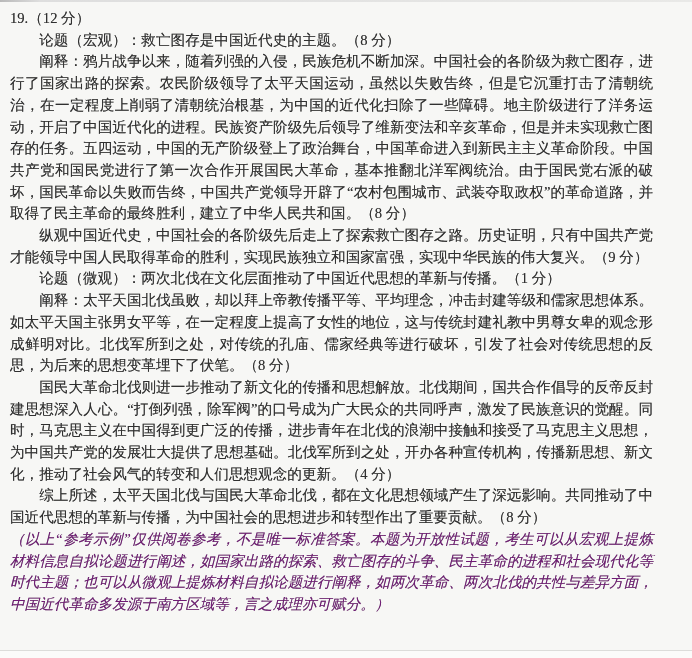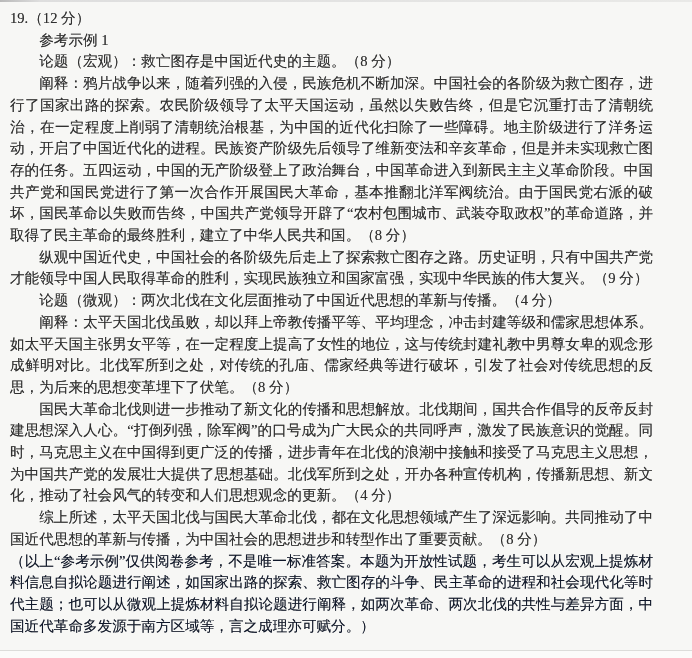--- a/index.html
+++ b/index.html
@@ -53,37 +53,37 @@
   }
   .heading {
     text-indent: 2em;
   }
   .para {
     margin: 0;
     text-indent: 2em;
   }
   .note {
     text-indent: 0;
-    color: #0f172a;
+    font-style: italic;
+    color: #701a75;
   }
 </style>
 </head>
 <body>
 
 <div class="scan-edge-top"></div>
 
 <div class="doc">
   <div class="qnum">19.（12 分）</div>
 
-  <div class="heading">参考示例 1</div>
   <p class="para">论题（宏观）：救亡图存是中国近代史的主题。（8 分）</p>
   <p class="para">阐释：鸦片战争以来，随着列强的入侵，民族危机不断加深。中国社会的各阶级为救亡图存，进行了国家出路的探索。农民阶级领导了太平天国运动，虽然以失败告终，但是它沉重打击了清朝统治，在一定程度上削弱了清朝统治根基，为中国的近代化扫除了一些障碍。地主阶级进行了洋务运动，开启了中国近代化的进程。民族资产阶级先后领导了维新变法和辛亥革命，但是并未实现救亡图存的任务。五四运动，中国的无产阶级登上了政治舞台，中国革命进入到新民主主义革命阶段。中国共产党和国民党进行了第一次合作开展国民大革命，基本推翻北洋军阀统治。由于国民党右派的破坏，国民革命以失败而告终，中国共产党领导开辟了“农村包围城市、武装夺取政权”的革命道路，并取得了民主革命的最终胜利，建立了中华人民共和国。（8 分）</p>
   <p class="para">纵观中国近代史，中国社会的各阶级先后走上了探索救亡图存之路。历史证明，只有中国共产党才能领导中国人民取得革命的胜利，实现民族独立和国家富强，实现中华民族的伟大复兴。（9 分）</p>
 
-  <p class="para">论题（微观）：两次北伐在文化层面推动了中国近代思想的革新与传播。（4 分）</p>
+  <p class="para">论题（微观）：两次北伐在文化层面推动了中国近代思想的革新与传播。（1 分）</p>
   <p class="para">阐释：太平天国北伐虽败，却以拜上帝教传播平等、平均理念，冲击封建等级和儒家思想体系。如太平天国主张男女平等，在一定程度上提高了女性的地位，这与传统封建礼教中男尊女卑的观念形成鲜明对比。北伐军所到之处，对传统的孔庙、儒家经典等进行破坏，引发了社会对传统思想的反思，为后来的思想变革埋下了伏笔。（8 分）</p>
   <p class="para">国民大革命北伐则进一步推动了新文化的传播和思想解放。北伐期间，国共合作倡导的反帝反封建思想深入人心。“打倒列强，除军阀”的口号成为广大民众的共同呼声，激发了民族意识的觉醒。同时，马克思主义在中国得到更广泛的传播，进步青年在北伐的浪潮中接触和接受了马克思主义思想，为中国共产党的发展壮大提供了思想基础。北伐军所到之处，开办各种宣传机构，传播新思想、新文化，推动了社会风气的转变和人们思想观念的更新。（4 分）</p>
   <p class="para">综上所述，太平天国北伐与国民大革命北伐，都在文化思想领域产生了深远影响。共同推动了中国近代思想的革新与传播，为中国社会的思想进步和转型作出了重要贡献。（8 分）</p>
 
   <p class="para note">（以上“参考示例”仅供阅卷参考，不是唯一标准答案。本题为开放性试题，考生可以从宏观上提炼材料信息自拟论题进行阐述，如国家出路的探索、救亡图存的斗争、民主革命的进程和社会现代化等时代主题；也可以从微观上提炼材料自拟论题进行阐释，如两次革命、两次北伐的共性与差异方面，中国近代革命多发源于南方区域等，言之成理亦可赋分。）</p>
 </div>
 
 <div class="scan-edge-bottom"></div>
 <div class="scan-strip-bottom"></div>
 

